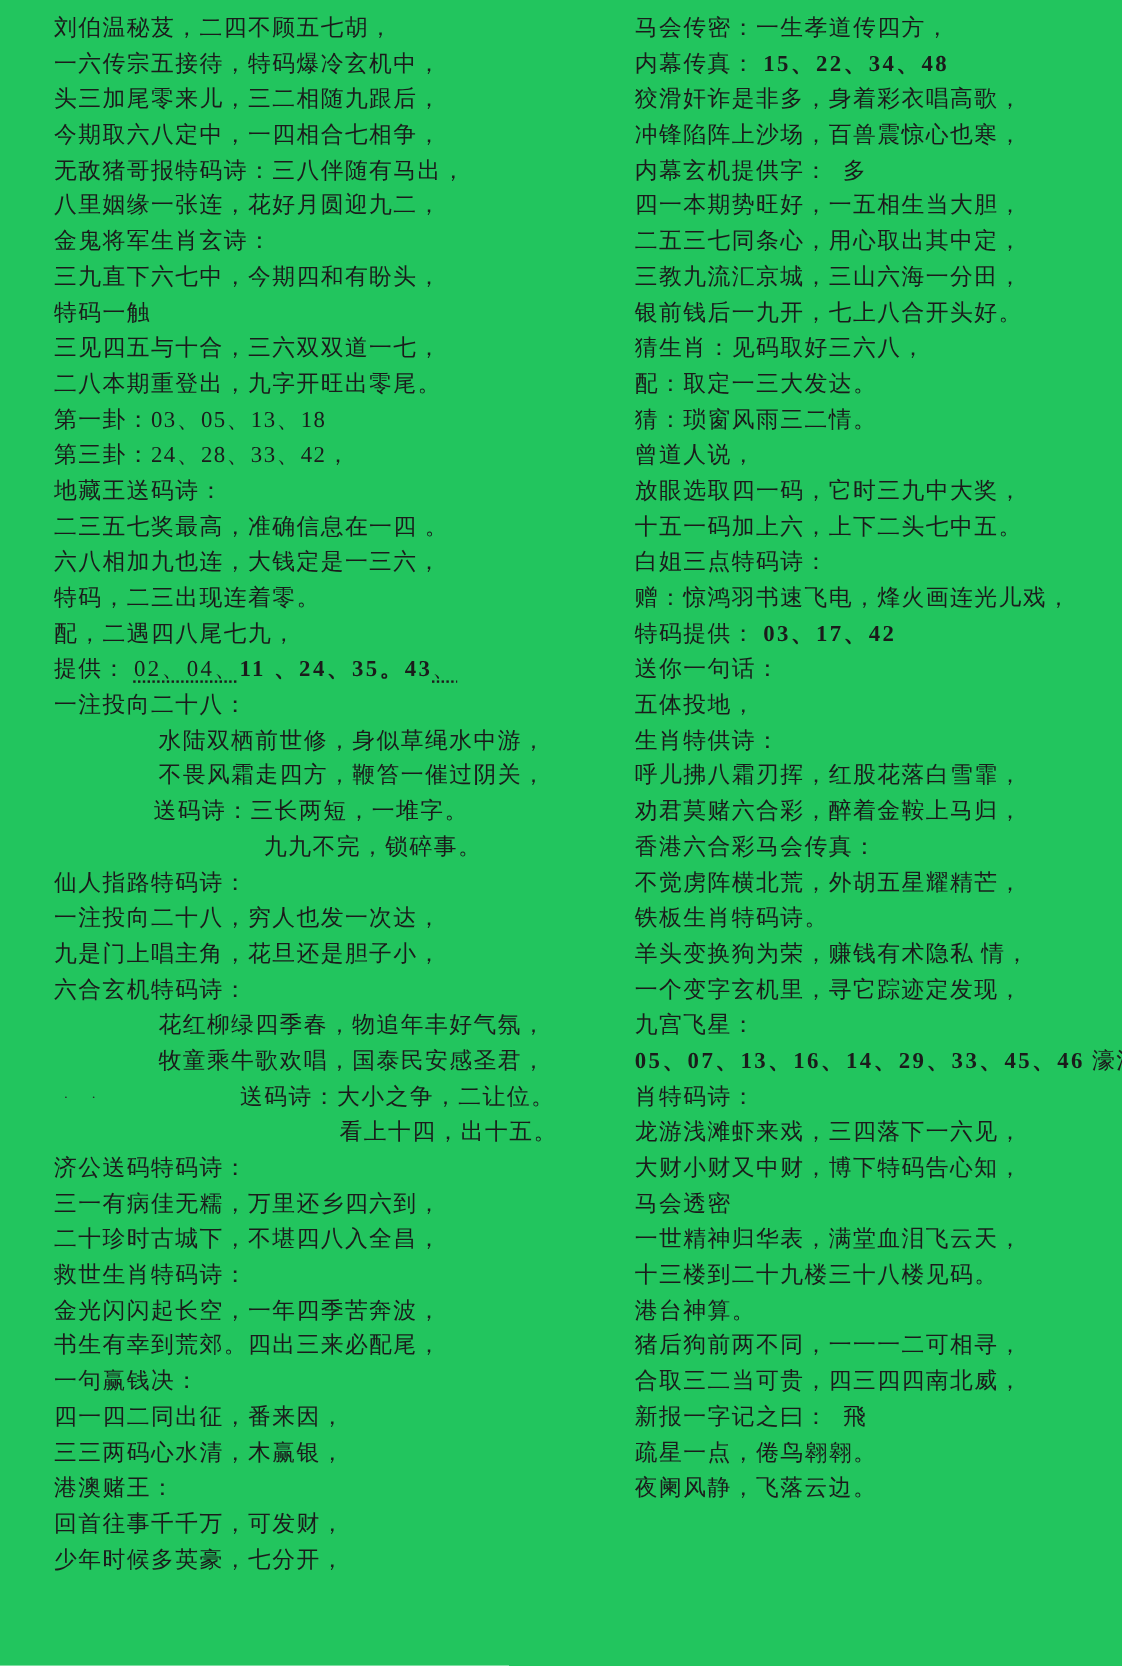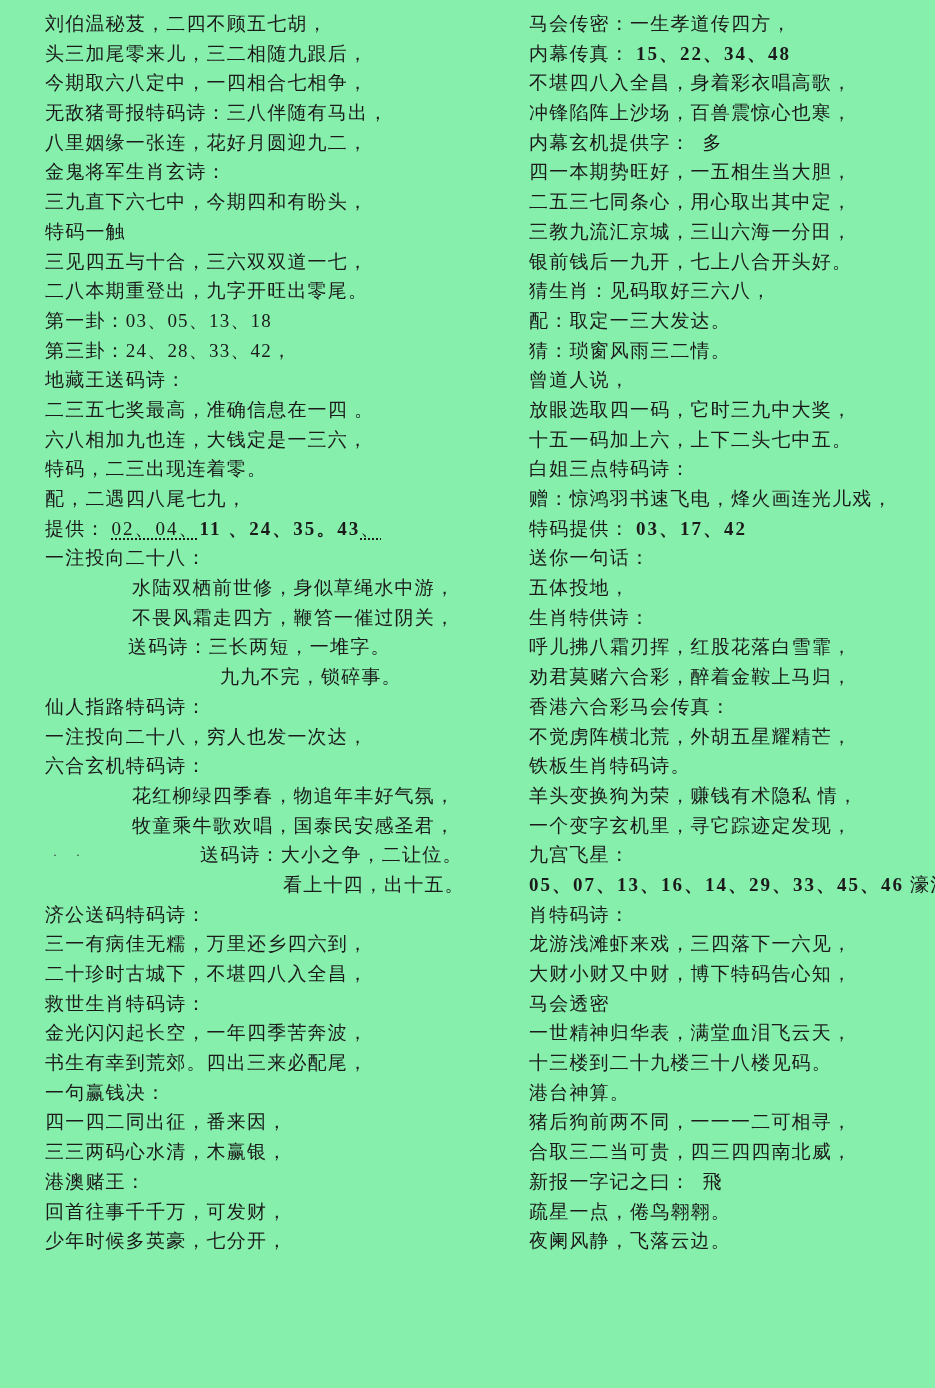--- a/index.html
+++ b/index.html
@@ -4,21 +4,21 @@
 <style>
   html,body{margin:0;padding:0;}
   body{
     width:935px;height:1388px;
     background:#ffffff;
     overflow:hidden;
     position:relative;
     font-family:"Liberation Serif","DejaVu Serif",serif;
     color:#1b1b1b;
   }
-  .page{position:absolute;inset:0;background:#86efac;}
+  .page{position:absolute;inset:0;background:#22c55e;}
   .column{position:absolute;top:9px;}
   #col-left{left:45px;width:482px;}
   #col-right{left:529px;width:406px;}
   .line{
     height:29.7px;
     line-height:29.7px;
     font-size:19px;
     letter-spacing:1.2px;
     white-space:pre;
   }
@@ -39,20 +39,21 @@
     vertical-align:2px;
     color:#2a2a2a;
   }
 </style>
 </head>
 <body>
 
 <div class="page">
   <div class="column" id="col-left">
       <div class="line"><span class="seg-n">刘伯温秘芨，二四不顾五七胡，</span></div>
+      <div class="line"><span class="seg-n">一六传宗五接待，特码爆冷玄机中，</span></div>
       <div class="line"><span class="seg-n">头三加尾零来儿，三二相随九跟后，</span></div>
       <div class="line"><span class="seg-n">今期取六八定中，一四相合七相争，</span></div>
       <div class="line"><span class="seg-n">无敌猪哥报特码诗：三八伴随有马出，</span></div>
       <div class="line"><span class="seg-n">八里姻缘一张连，花好月圆迎九二，</span></div>
       <div class="line"><span class="seg-n">金鬼将军生肖玄诗：</span></div>
       <div class="line"><span class="seg-n">三九直下六七中，今期四和有盼头，</span></div>
       <div class="line"><span class="seg-n">特码一触</span></div>
       <div class="line"><span class="seg-n">三见四五与十合，三六双双道一七，</span></div>
       <div class="line"><span class="seg-n">二八本期重登出，九字开旺出零尾。</span></div>
       <div class="line"><span class="seg-n">第一卦：03、05、13、18</span></div>
@@ -63,20 +64,21 @@
       <div class="line"><span class="seg-n">特码，二三出现连着零。</span></div>
       <div class="line"><span class="seg-n">配，二遇四八尾七九，</span></div>
       <div class="line"><span class="seg-n">提供： </span><span class="seg-bu">02、04、</span><span class="seg-b">11 、24、35。43</span><span class="seg-bu">、</span></div>
       <div class="line"><span class="seg-n">一注投向二十八：</span></div>
       <div class="line" style="padding-left: 87px;"><span class="seg-n">水陆双栖前世修，身似草绳水中游，</span></div>
       <div class="line" style="padding-left: 87px;"><span class="seg-n">不畏风霜走四方，鞭笞一催过阴关，</span></div>
       <div class="line" style="padding-left: 83px;"><span class="seg-n">送码诗：三长两短，一堆字。</span></div>
       <div class="line" style="padding-left: 175px;"><span class="seg-n">九九不完，锁碎事。</span></div>
       <div class="line"><span class="seg-n">仙人指路特码诗：</span></div>
       <div class="line"><span class="seg-n">一注投向二十八，穷人也发一次达，</span></div>
+      <div class="line"><span class="seg-n">九是门上唱主角，花旦还是胆子小，</span></div>
       <div class="line"><span class="seg-n">六合玄机特码诗：</span></div>
       <div class="line" style="padding-left: 87px;"><span class="seg-n">花红柳绿四季春，物追年丰好气氛，</span></div>
       <div class="line" style="padding-left: 87px;"><span class="seg-n">牧童乘牛歌欢唱，国泰民安感圣君，</span></div>
       <div class="line" style="padding-left: 8px;"><span class="seg-dots">· ·</span><span class="seg-n" style="margin-left: 112px;">送码诗：大小之争，二让位。</span></div>
       <div class="line" style="padding-left: 238px;"><span class="seg-n">看上十四，出十五。</span></div>
       <div class="line"><span class="seg-n">济公送码特码诗：</span></div>
       <div class="line"><span class="seg-n">三一有病佳无糯，万里还乡四六到，</span></div>
       <div class="line"><span class="seg-n">二十珍时古城下，不堪四八入全昌，</span></div>
       <div class="line"><span class="seg-n">救世生肖特码诗：</span></div>
       <div class="line"><span class="seg-n">金光闪闪起长空，一年四季苦奔波，</span></div>
@@ -84,21 +86,21 @@
       <div class="line"><span class="seg-n">一句赢钱决：</span></div>
       <div class="line"><span class="seg-n">四一四二同出征，番来因，</span></div>
       <div class="line"><span class="seg-n">三三两码心水清，木赢银，</span></div>
       <div class="line"><span class="seg-n">港澳赌王：</span></div>
       <div class="line"><span class="seg-n">回首往事千千万，可发财，</span></div>
       <div class="line"><span class="seg-n">少年时候多英豪，七分开，</span></div>
     </div>
   <div class="column" id="col-right">
       <div class="line"><span class="seg-n">马会传密：一生孝道传四方，</span></div>
       <div class="line"><span class="seg-n">内幕传真： </span><span class="seg-b">15、22、34、48</span></div>
-      <div class="line"><span class="seg-n">不堪四八入全昌，身着彩衣唱高歌，</span></div>
+      <div class="line"><span class="seg-n">狡滑奸诈是非多，身着彩衣唱高歌，</span></div>
       <div class="line"><span class="seg-n">冲锋陷阵上沙场，百兽震惊心也寒，</span></div>
       <div class="line"><span class="seg-n">内幕玄机提供字：  多</span></div>
       <div class="line"><span class="seg-n">四一本期势旺好，一五相生当大胆，</span></div>
       <div class="line"><span class="seg-n">二五三七同条心，用心取出其中定，</span></div>
       <div class="line"><span class="seg-n">三教九流汇京城，三山六海一分田，</span></div>
       <div class="line"><span class="seg-n">银前钱后一九开，七上八合开头好。</span></div>
       <div class="line"><span class="seg-n">猜生肖：见码取好三六八，</span></div>
       <div class="line"><span class="seg-n">配：取定一三大发达。</span></div>
       <div class="line"><span class="seg-n">猜：琐窗风雨三二情。</span></div>
       <div class="line"><span class="seg-n">曾道人说，</span></div>

